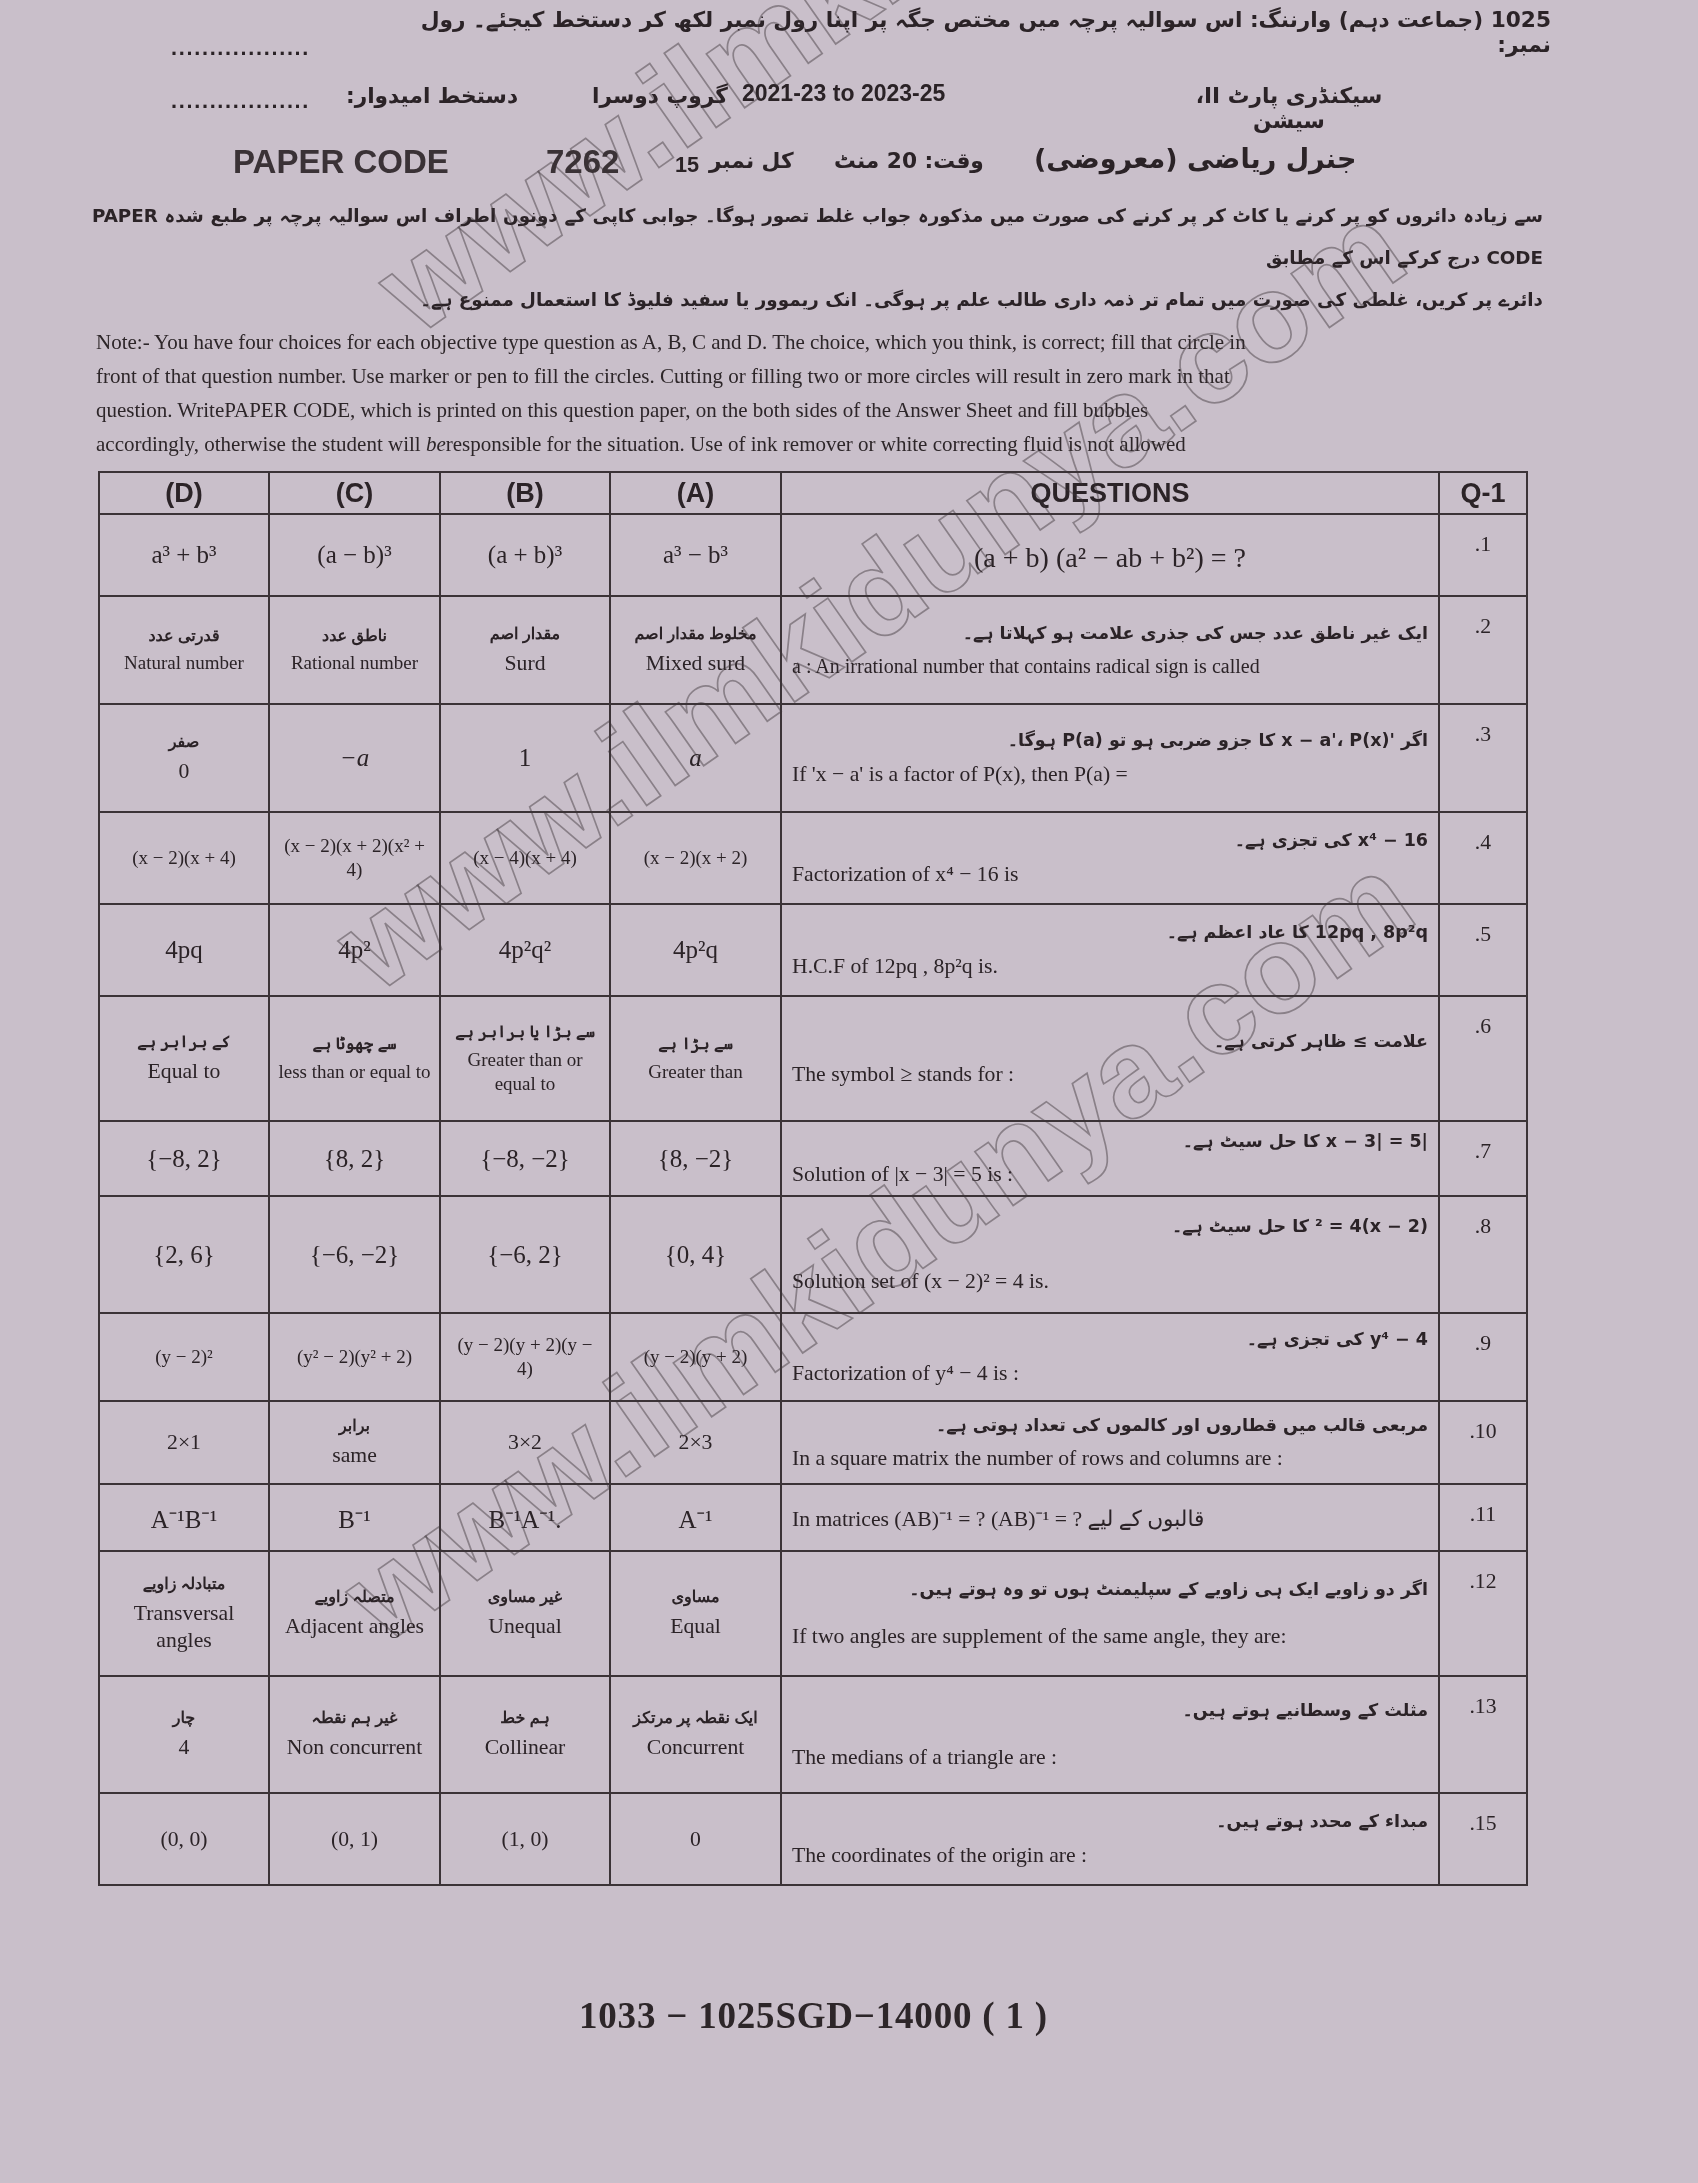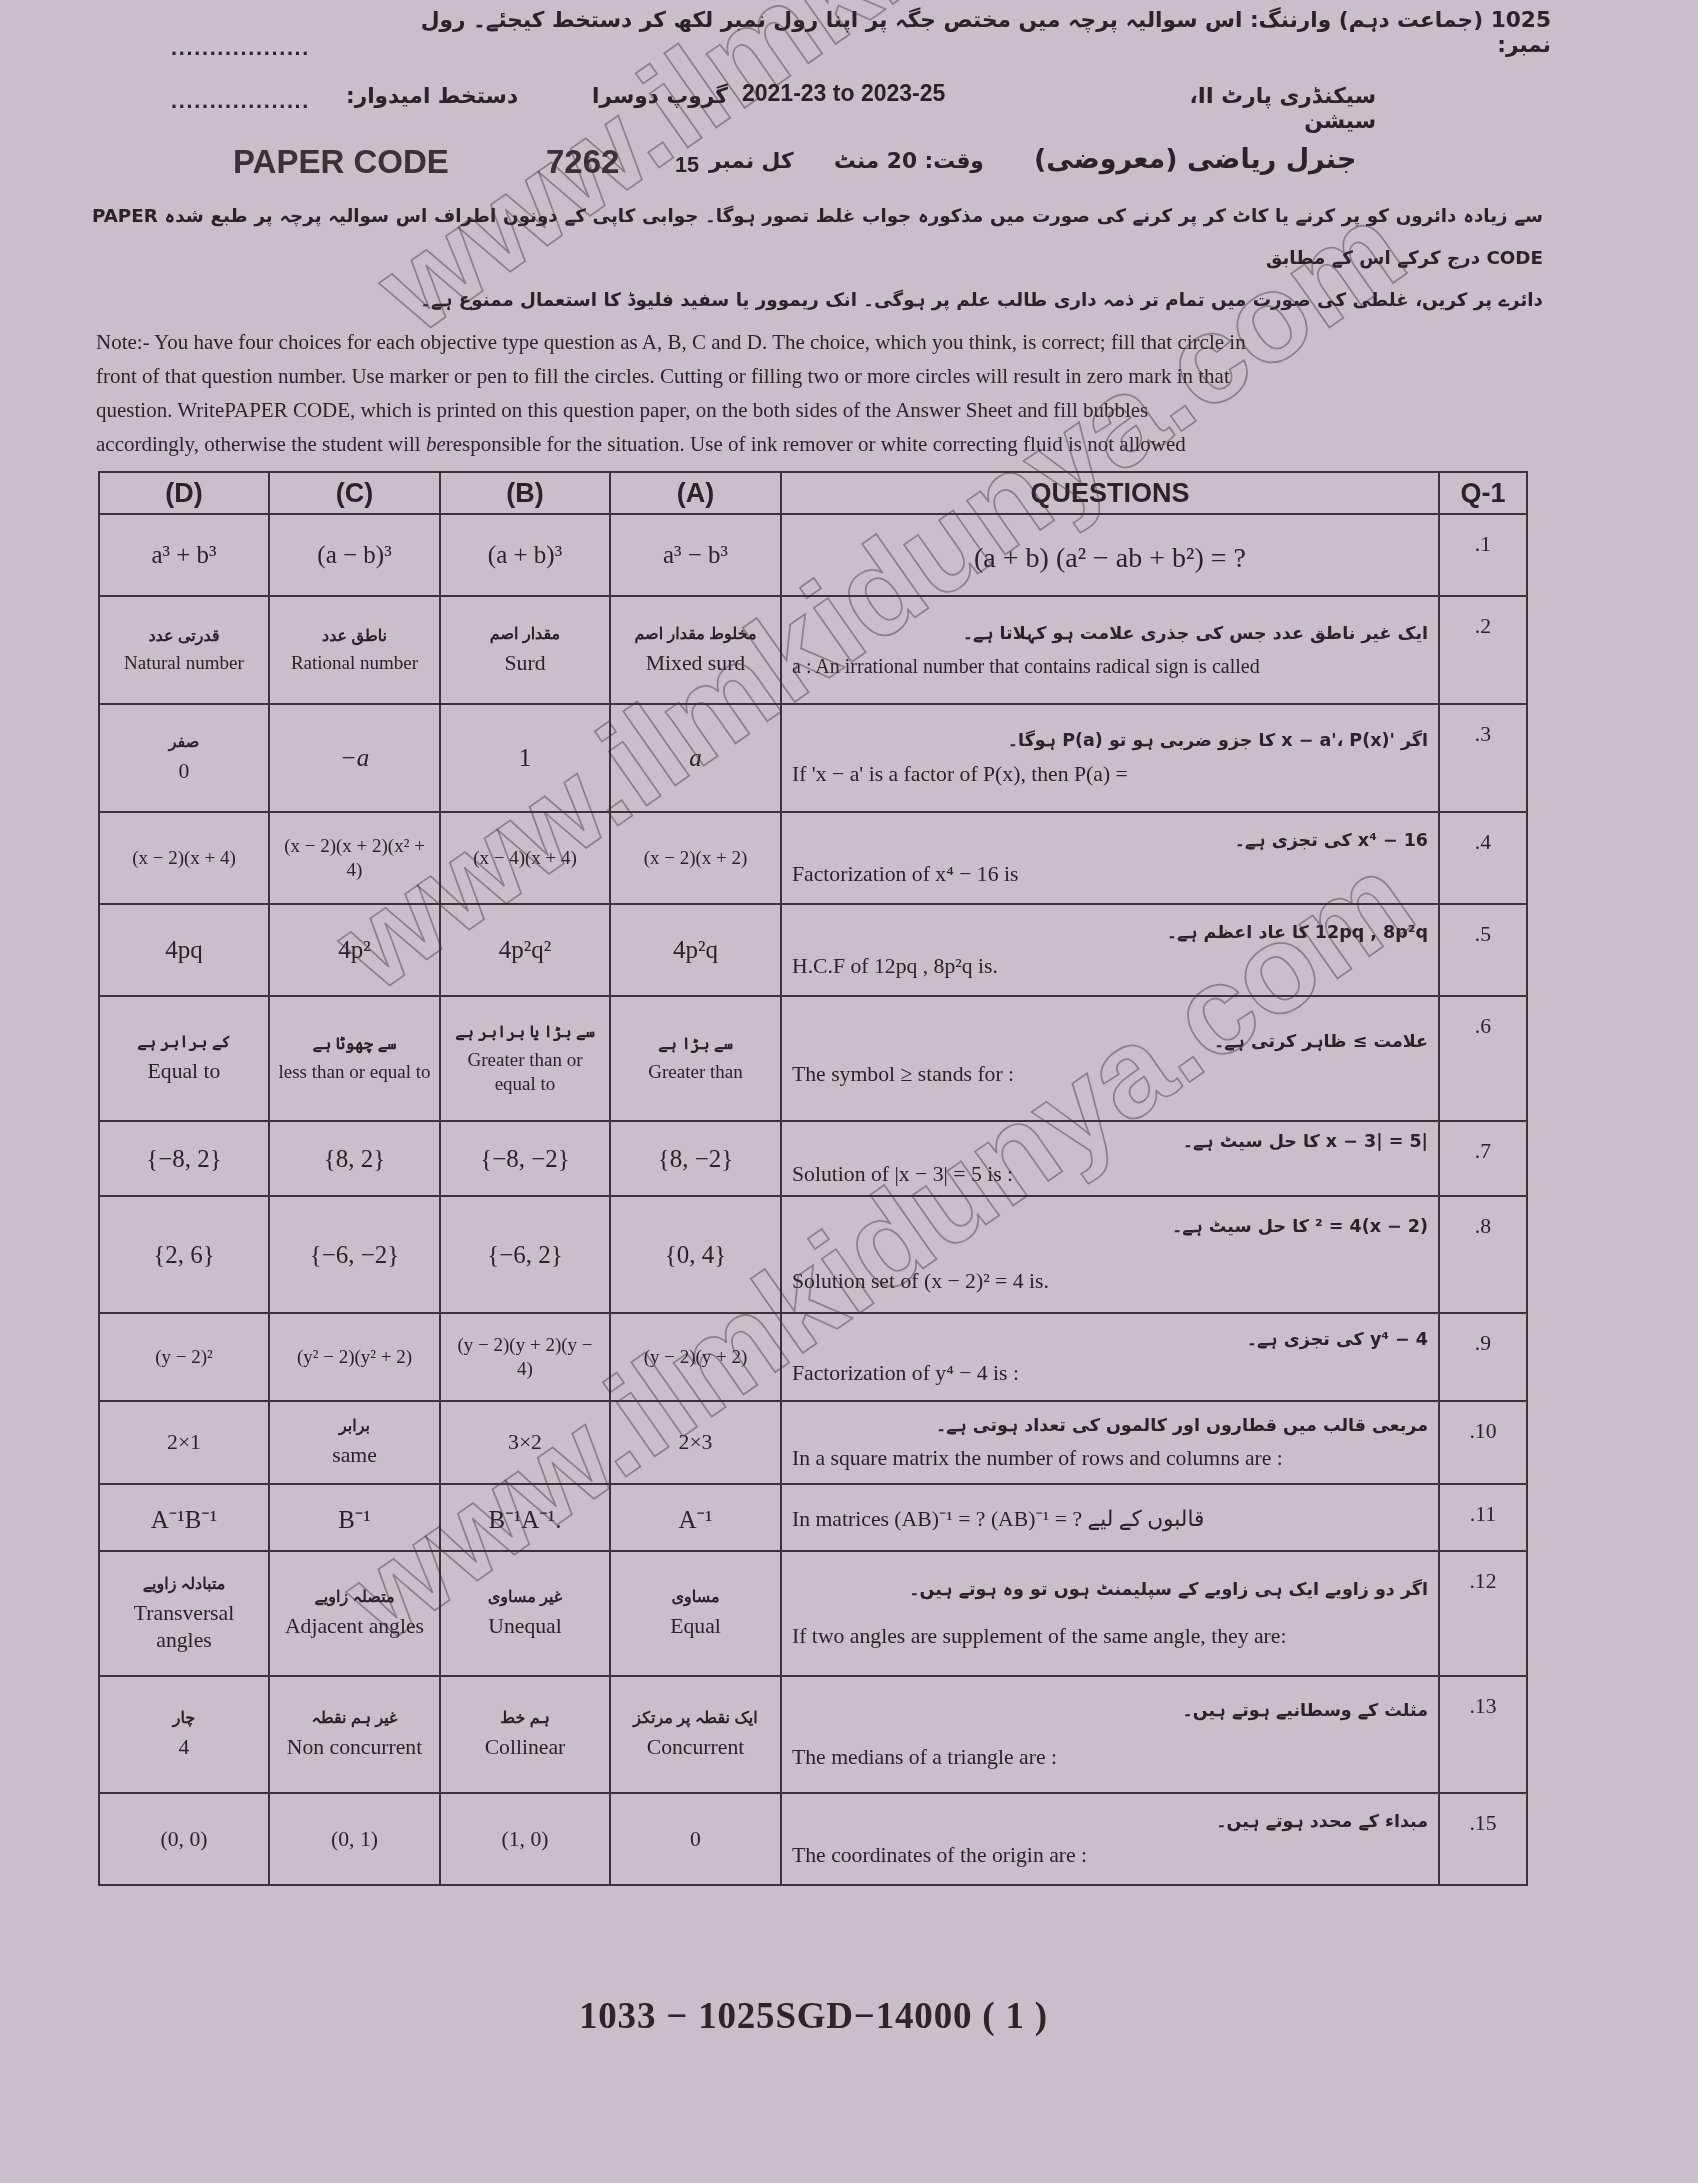--- a/index.html
+++ b/index.html
@@ -46,21 +46,21 @@
   }
 </style>
 </head>
 <body>
 
 <div class="abs urdu header-line" style="left:392px; top:6.7px; width:1159px; text-align:right;">
   <span>1025 (جماعت دہم) وارننگ: اس سوالیہ پرچہ میں مختص جگہ پر اپنا رول نمبر لکھ کر دستخط کیجئے۔ رول نمبر:</span>
 </div>
 <div class="abs dots" style="left:171px; top:35px;">..................</div>
 
-<div class="abs urdu header-line" style="left:1126px; top:83px; width:250px; text-align:right;">سیکنڈری پارٹ II، سیشن</div>
+<div class="abs urdu header-line" style="left:1164px; top:83px; width:250px; text-align:center;">سیکنڈری پارٹ II، سیشن</div>
 <div class="abs" style="left:742px; top:80px; font-family:'Liberation Sans',sans-serif; font-weight:bold; font-size:23px;">2021-23 to 2023-25</div>
 <div class="abs urdu header-line" style="left:592px; top:83px;">گروپ دوسرا</div>
 <div class="abs urdu header-line" style="left:346px; top:83px;">دستخط امیدوار:</div>
 <div class="abs dots" style="left:171px; top:88px;">..................</div>
 
 <div class="abs paper-code" style="left:233px; top:143px;">PAPER CODE</div>
 <div class="abs paper-code" style="left:546px; top:143px;">7262</div>
 <div class="abs" style="left:675px; top:152px; font-weight:bold; font-size:21.7px;">15</div>
 <div class="abs urdu header-line" style="left:709px; top:148px;">کل نمبر</div>
 <div class="abs urdu header-line" style="left:834px; top:148px;">وقت: 20 منٹ</div>

